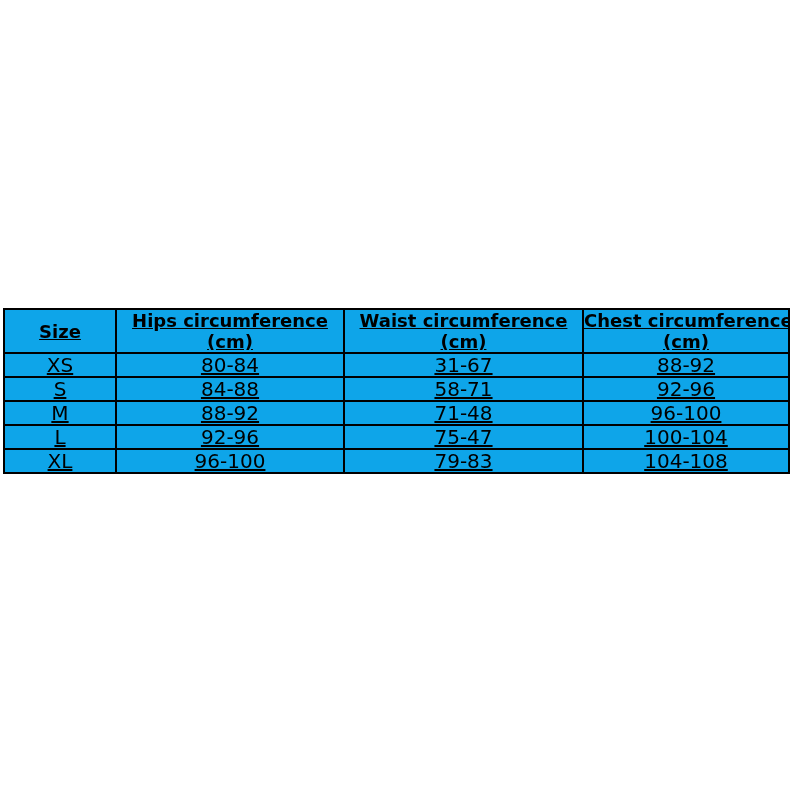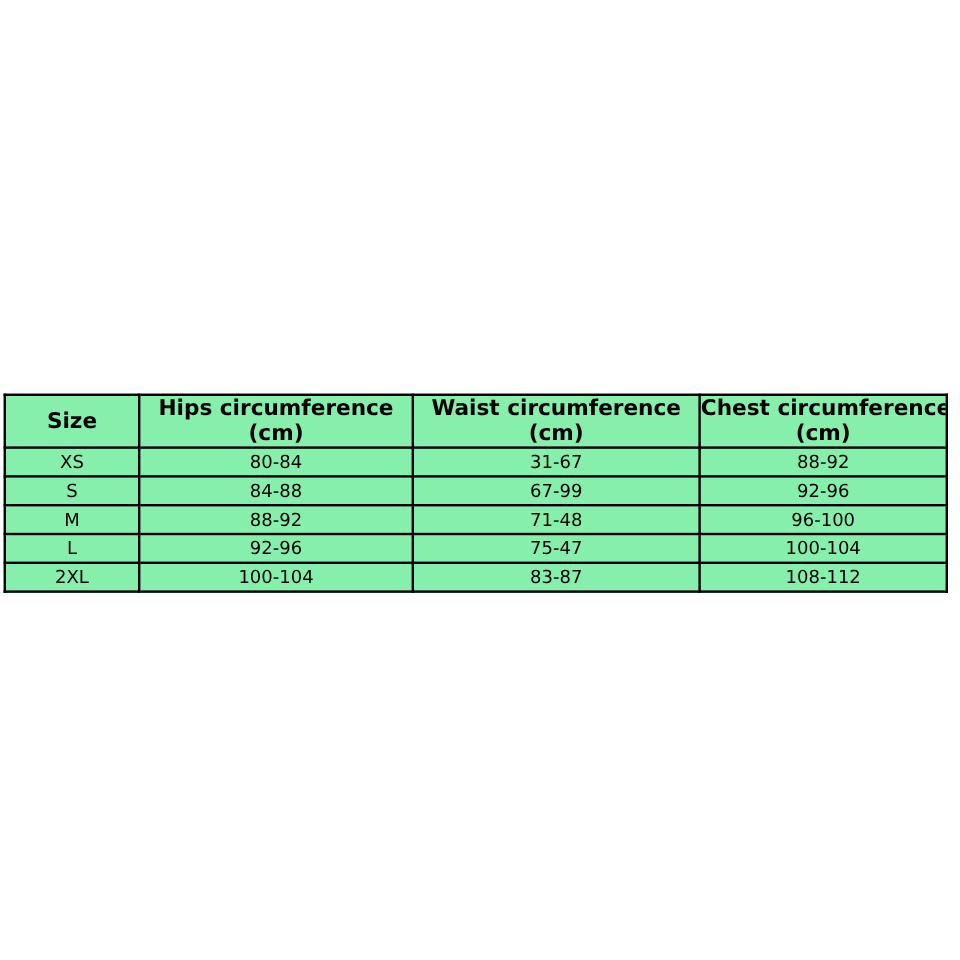--- a/index.html
+++ b/index.html
@@ -14,43 +14,44 @@
   .canvas {
     position: relative;
     width: 800px;
     height: 800px;
     background: #ffffff;
     overflow: hidden;
   }
   table.size-chart {
     position: absolute;
     left: 3px;
-    top: 328px;
+    top: 308px;
     width: 785px;
     border-collapse: collapse;
     table-layout: fixed;
-    background: #86efac;
+    background: #0ea5e9;
+    text-decoration: underline;
   }
   table.size-chart th,
   table.size-chart td {
     border: 2px solid #000000;
     text-align: center;
     vertical-align: middle;
     padding: 0;
     overflow: hidden;
     white-space: nowrap;
   }
   table.size-chart th {
     font-size: 18px;
     font-weight: bold;
     height: 42px;
     line-height: 1.18;
   }
   table.size-chart td {
-    font-size: 15px;
+    font-size: 20px;
     font-weight: normal;
     height: 22px;
     line-height: 22px;
   }
   col.c-size  { width: 112px; }
   col.c-chest { width: 228px; }
   col.c-waist { width: 239px; }
   col.c-hips  { width: 206px; }
 </style>
 </head>
@@ -86,36 +87,36 @@
     <tbody>
       <tr>
         <td>XS</td>
         <td>80-84</td>
         <td>31-67</td>
         <td>88-92</td>
       </tr>
       <tr>
         <td>S</td>
         <td>84-88</td>
-        <td>67-99</td>
+        <td>58-71</td>
         <td>92-96</td>
       </tr>
       <tr>
         <td>M</td>
         <td>88-92</td>
         <td>71-48</td>
         <td>96-100</td>
       </tr>
       <tr>
         <td>L</td>
         <td>92-96</td>
         <td>75-47</td>
         <td>100-104</td>
       </tr>
       <tr>
-        <td>2XL</td>
-        <td>100-104</td>
-        <td>83-87</td>
-        <td>108-112</td>
+        <td>XL</td>
+        <td>96-100</td>
+        <td>79-83</td>
+        <td>104-108</td>
       </tr>
     </tbody>
   </table>
 </div>
 
 </body></html>

